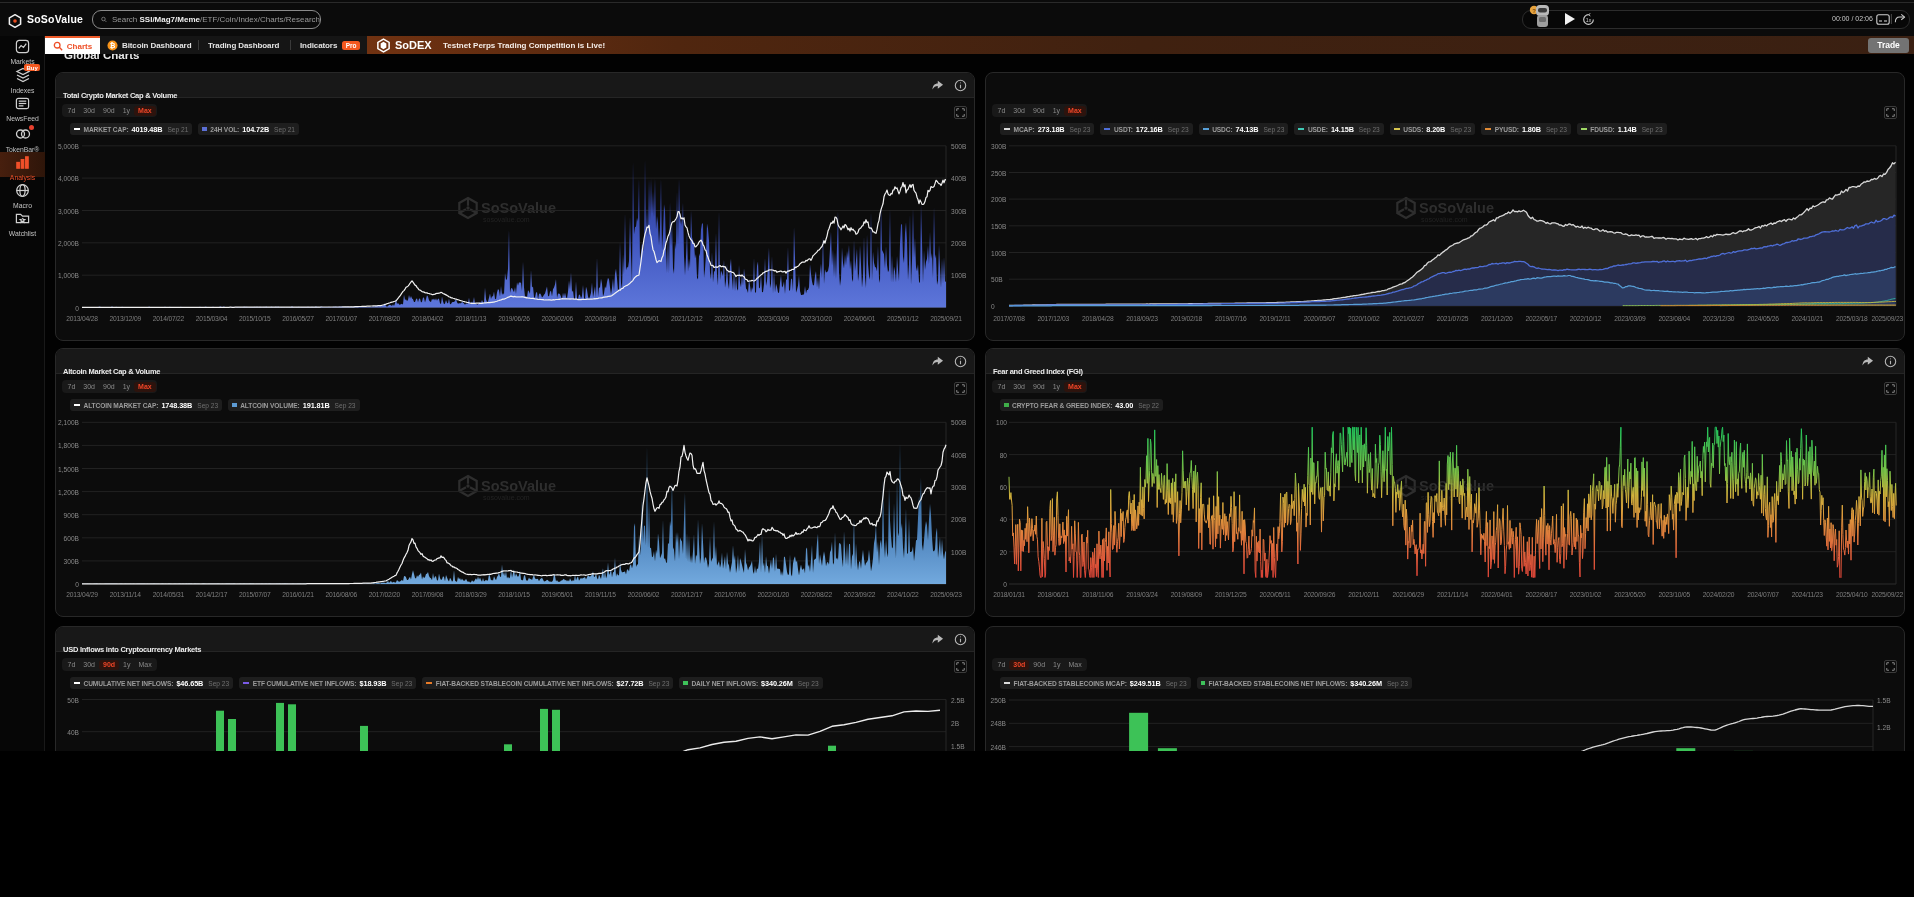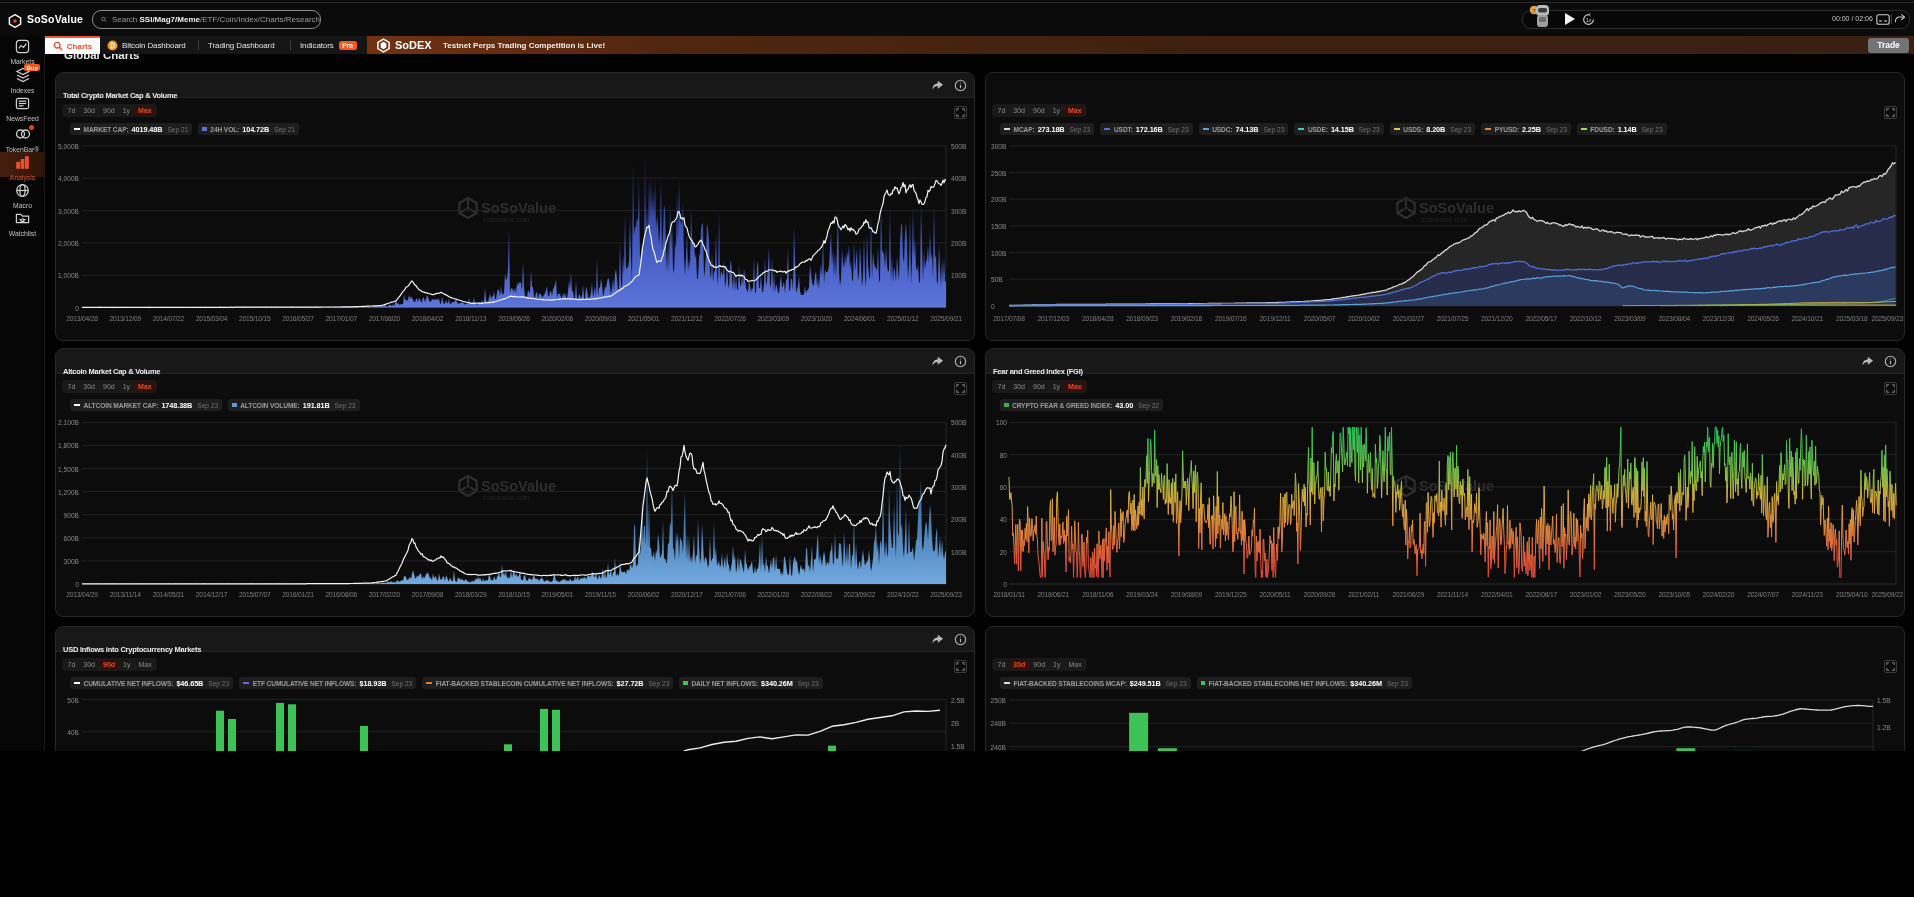--- a/index.html
+++ b/index.html
@@ -22,21 +22,21 @@
 #pdiv { position:absolute; left:1890px; top:13px; color:#555; font-size:10px; z-index:22; }
 #pshare { position:absolute; left:1894px; top:13px; z-index:22; }
 .ptri { position:absolute; left:1565px; top:13px; width:0; height:0; border-left:10px solid #f2f2f2; border-top:6.5px solid transparent; border-bottom:6.5px solid transparent; z-index:22; }
 
 
 #navbar { position:absolute; left:45px; top:36px; width:1869px; height:18px; background:#151515; z-index:15; }
 #navbrown { position:absolute; left:322px; top:0; width:1547px; height:18px; background:linear-gradient(90deg,#713211 0%,#50260f 20%,#402110 50%,#3a2012 100%); }
 .navtab { position:absolute; top:0; height:18px; display:flex; align-items:center; }
 #tabcharts { left:0; width:55px; background:#ffffff; border-top:2px solid #ee5b2a; justify-content:center; color:#ee4e26; font-weight:bold; font-size:8px; }
 #tabcharts svg { margin-right:4px; }
-.ntext { color:#e3e3e3; font-weight:normal; font-size:8px; letter-spacing:-0.1px; }
+.ntext { color:#e3e3e3; font-weight:bold; font-size:8px; letter-spacing:-0.1px; }
 .ndiv { position:absolute; top:4px; width:1px; height:10px; background:#3a3a3a; }
 #probadge { background:#f4581f; color:#fff; font-size:6.5px; font-weight:bold; border-radius:2.5px; padding:1px 3.5px; margin-left:5px; }
 #sodexlogo { position:absolute; left:331px; top:1.5px; display:flex; align-items:center; color:#fff; font-weight:bold; font-size:11px; }
 #sodextext { position:absolute; left:398px; top:4.5px; color:#f5ede8; font-weight:bold; font-size:8px; }
 #tradebtn { position:absolute; right:5px; top:2px; width:41px; height:14.5px; background:#737373; border-radius:3px; color:#fff; font-weight:bold; font-size:8.5px; display:flex; align-items:center; justify-content:center; }
 
 
 #sidebar { position:absolute; left:0; top:36px; width:45px; height:861px; background:#060606; border-right:1px solid #191919; z-index:18; }
 .sbitem { position:absolute; left:0; width:45px; text-align:center; color:#c2c2c2; }
 .sblabel { font-size:6.8px; display:block; margin-top:0px; }
@@ -373,21 +373,21 @@
         </span>
         <span class="chip">
           <span class="mk-l" style="background:#d8c64f"></span>
           <span class="cl">USDS:</span>
           <b class="cv">8.20B</b>
           <span class="cd">Sep 23</span>
         </span>
         <span class="chip">
           <span class="mk-l" style="background:#e08a35"></span>
           <span class="cl">PYUSD:</span>
-          <b class="cv">2.25B</b>
+          <b class="cv">1.80B</b>
           <span class="cd">Sep 23</span>
         </span>
         <span class="chip">
           <span class="mk-l" style="background:#9fd865"></span>
           <span class="cl">FDUSD:</span>
           <b class="cv">1.14B</b>
           <span class="cd">Sep 23</span>
         </span>
       </div>
 <svg class="plot" width="920" height="269" viewBox="0 0 920 269" font-family="Liberation Sans, sans-serif">

